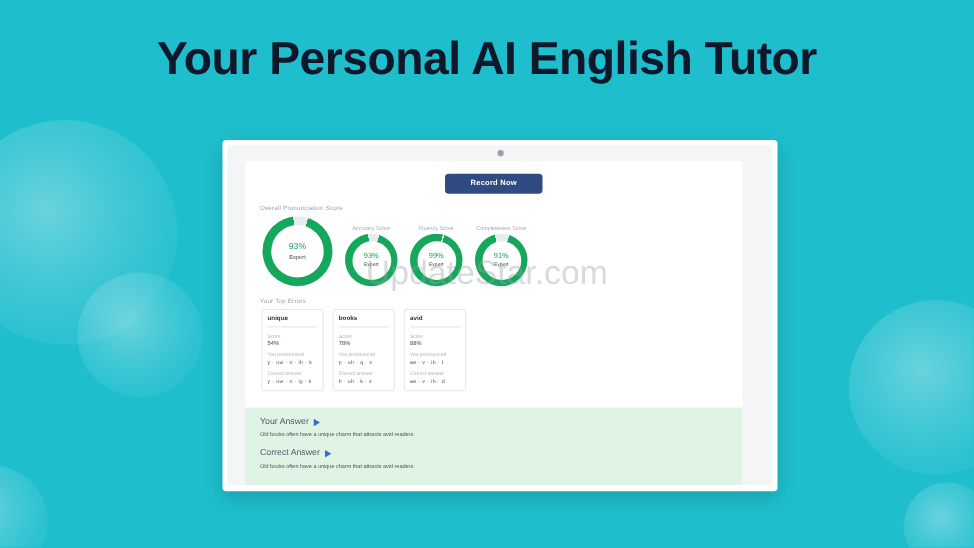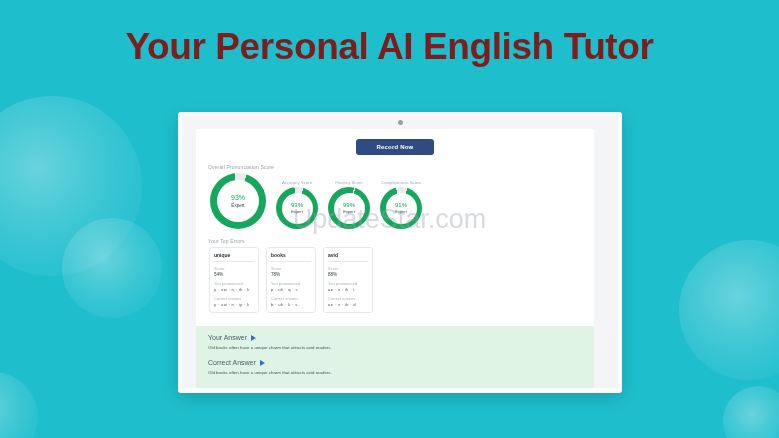--- a/index.html
+++ b/index.html
@@ -26,21 +26,21 @@
   .blob-b { left:  62px; top: 218px; width: 100px; height: 100px; }
   .blob-c { right: -40px; top: 240px; width: 140px; height: 140px; }
   .blob-d { right: -14px; top: 386px; width: 70px;  height: 70px; }
   .blob-e { left: -52px; top: 372px; width: 90px;  height: 90px; }
 
   
   .headline {
     position: absolute;
     top: 26px; left: 0; right: 0;
     text-align: center;
-    color: #7f1d1d;
+    color: #0f172a;
     font-size: 37px;
     font-weight: bold;
     letter-spacing: -0.4px;
     z-index: 5;
   }
 
   
   .device {
     position: absolute;
     left: 178px; top: 112px;

